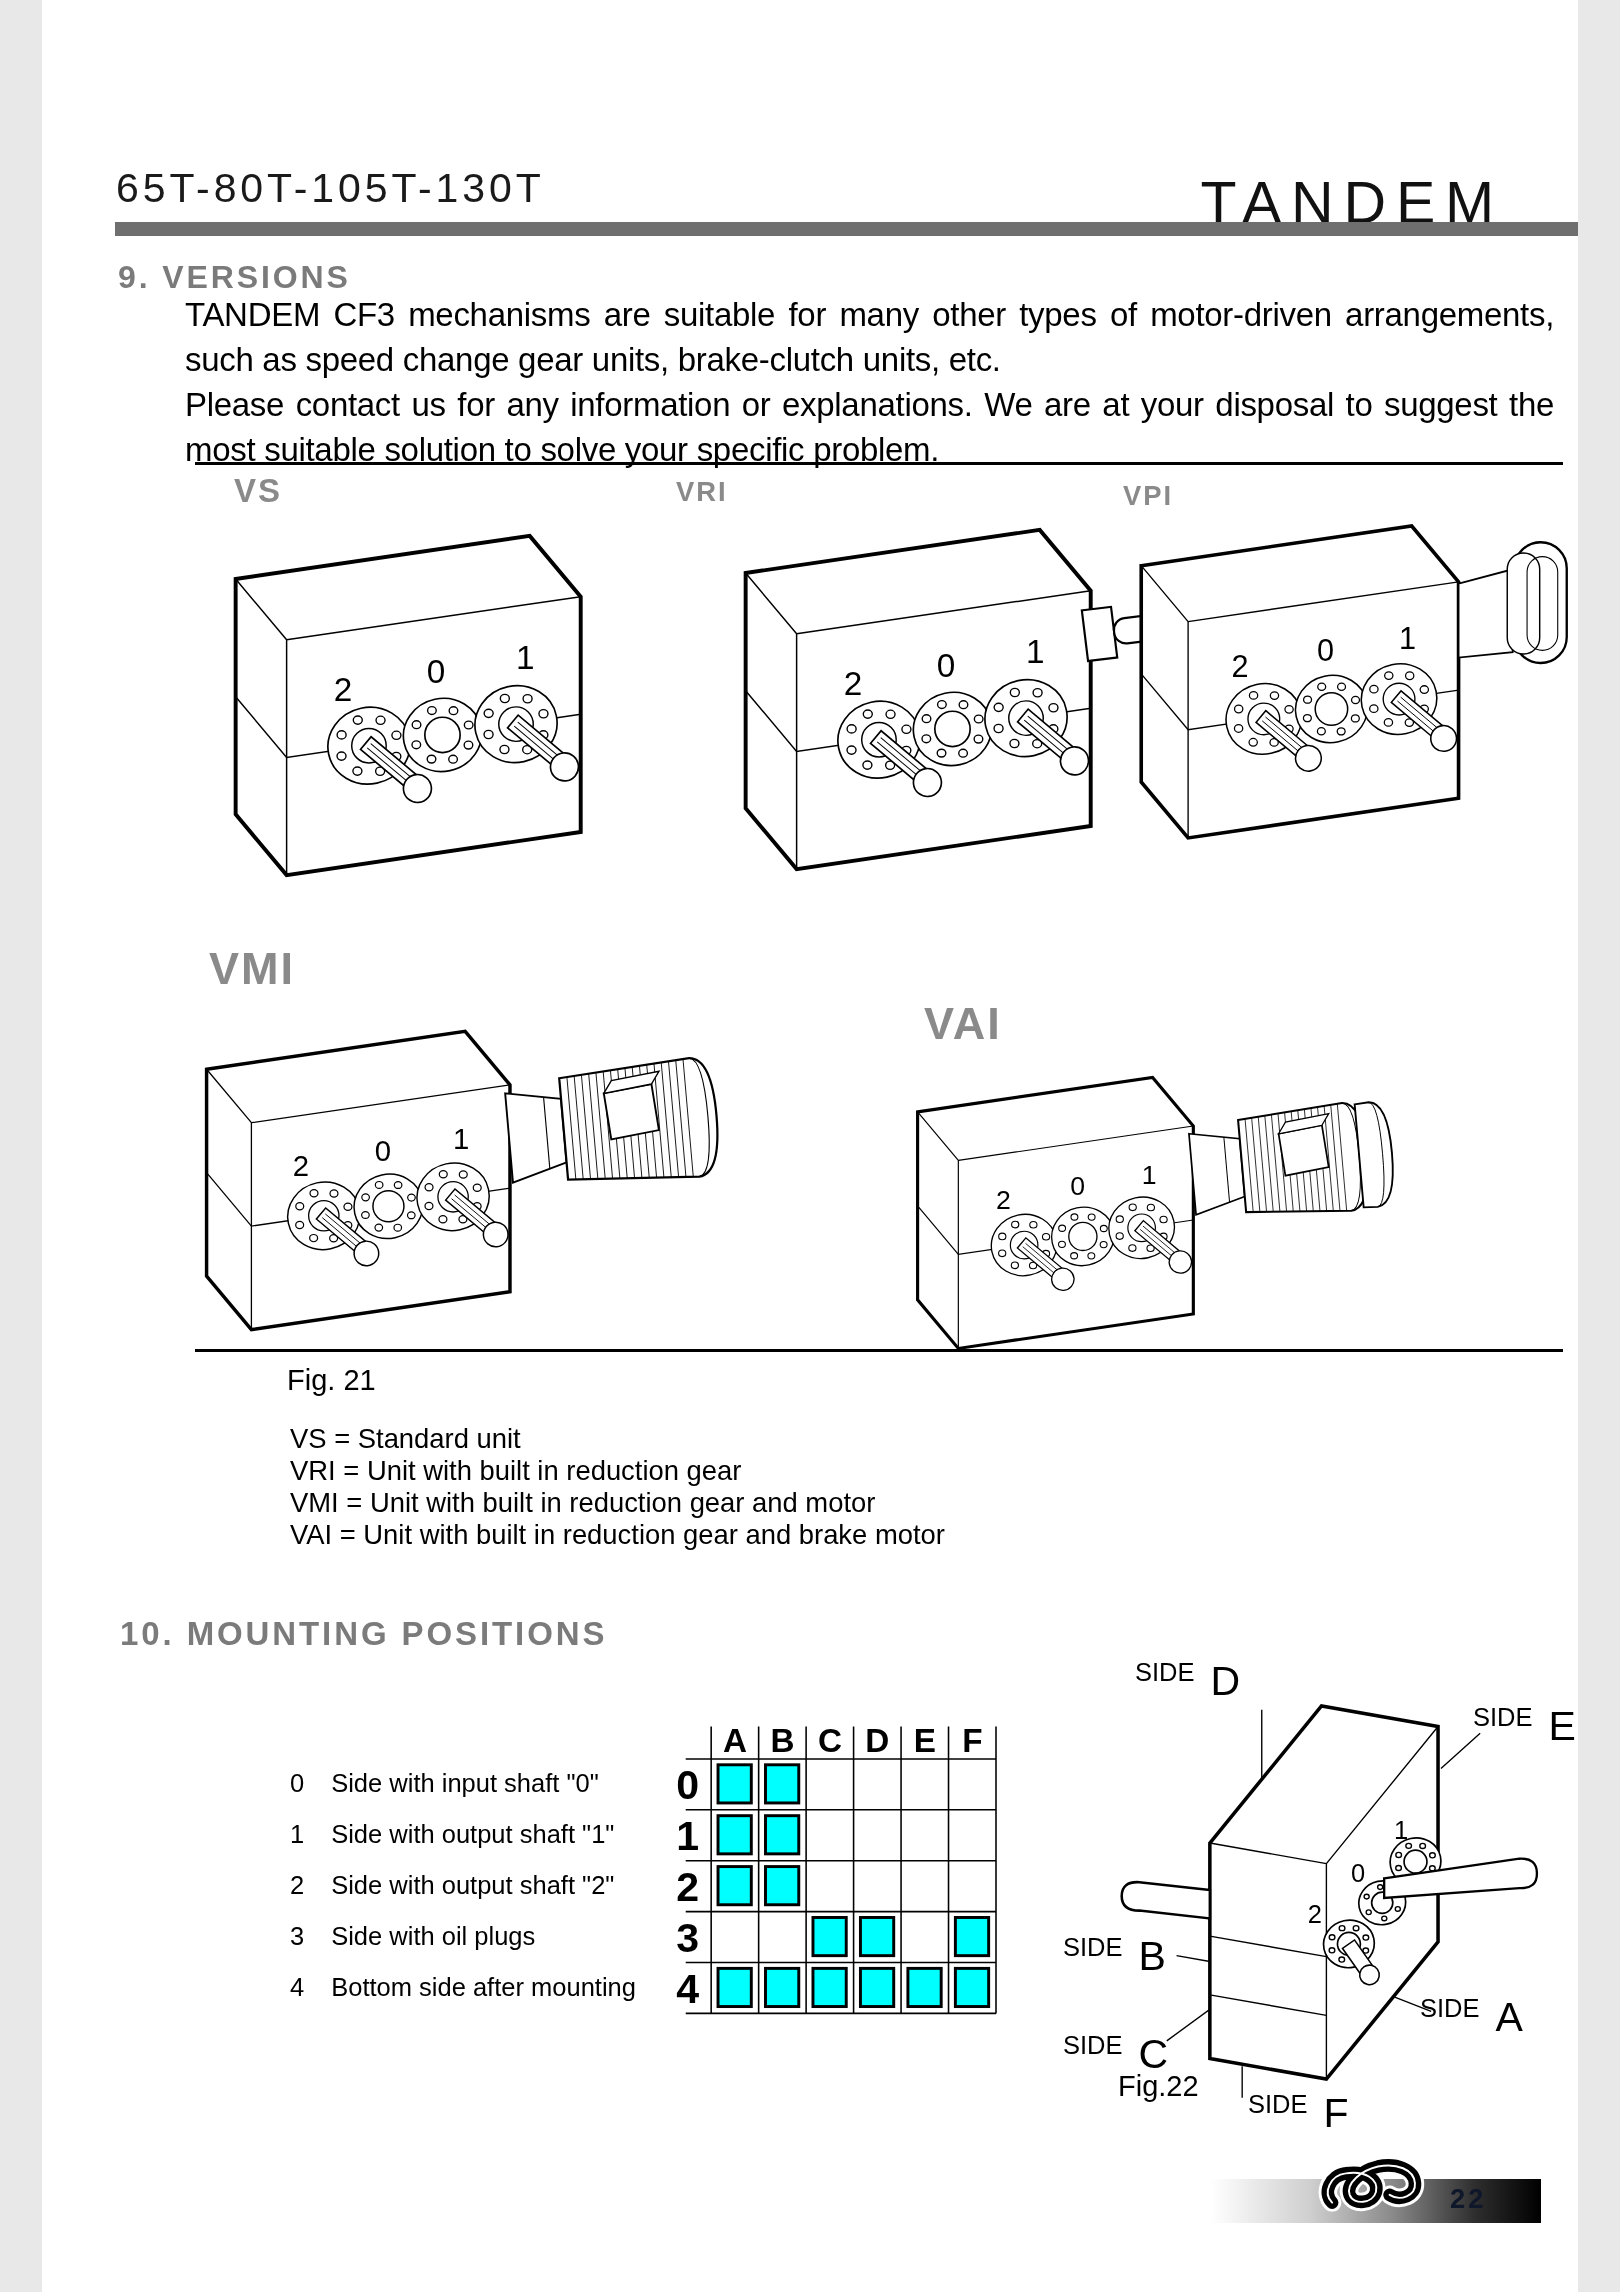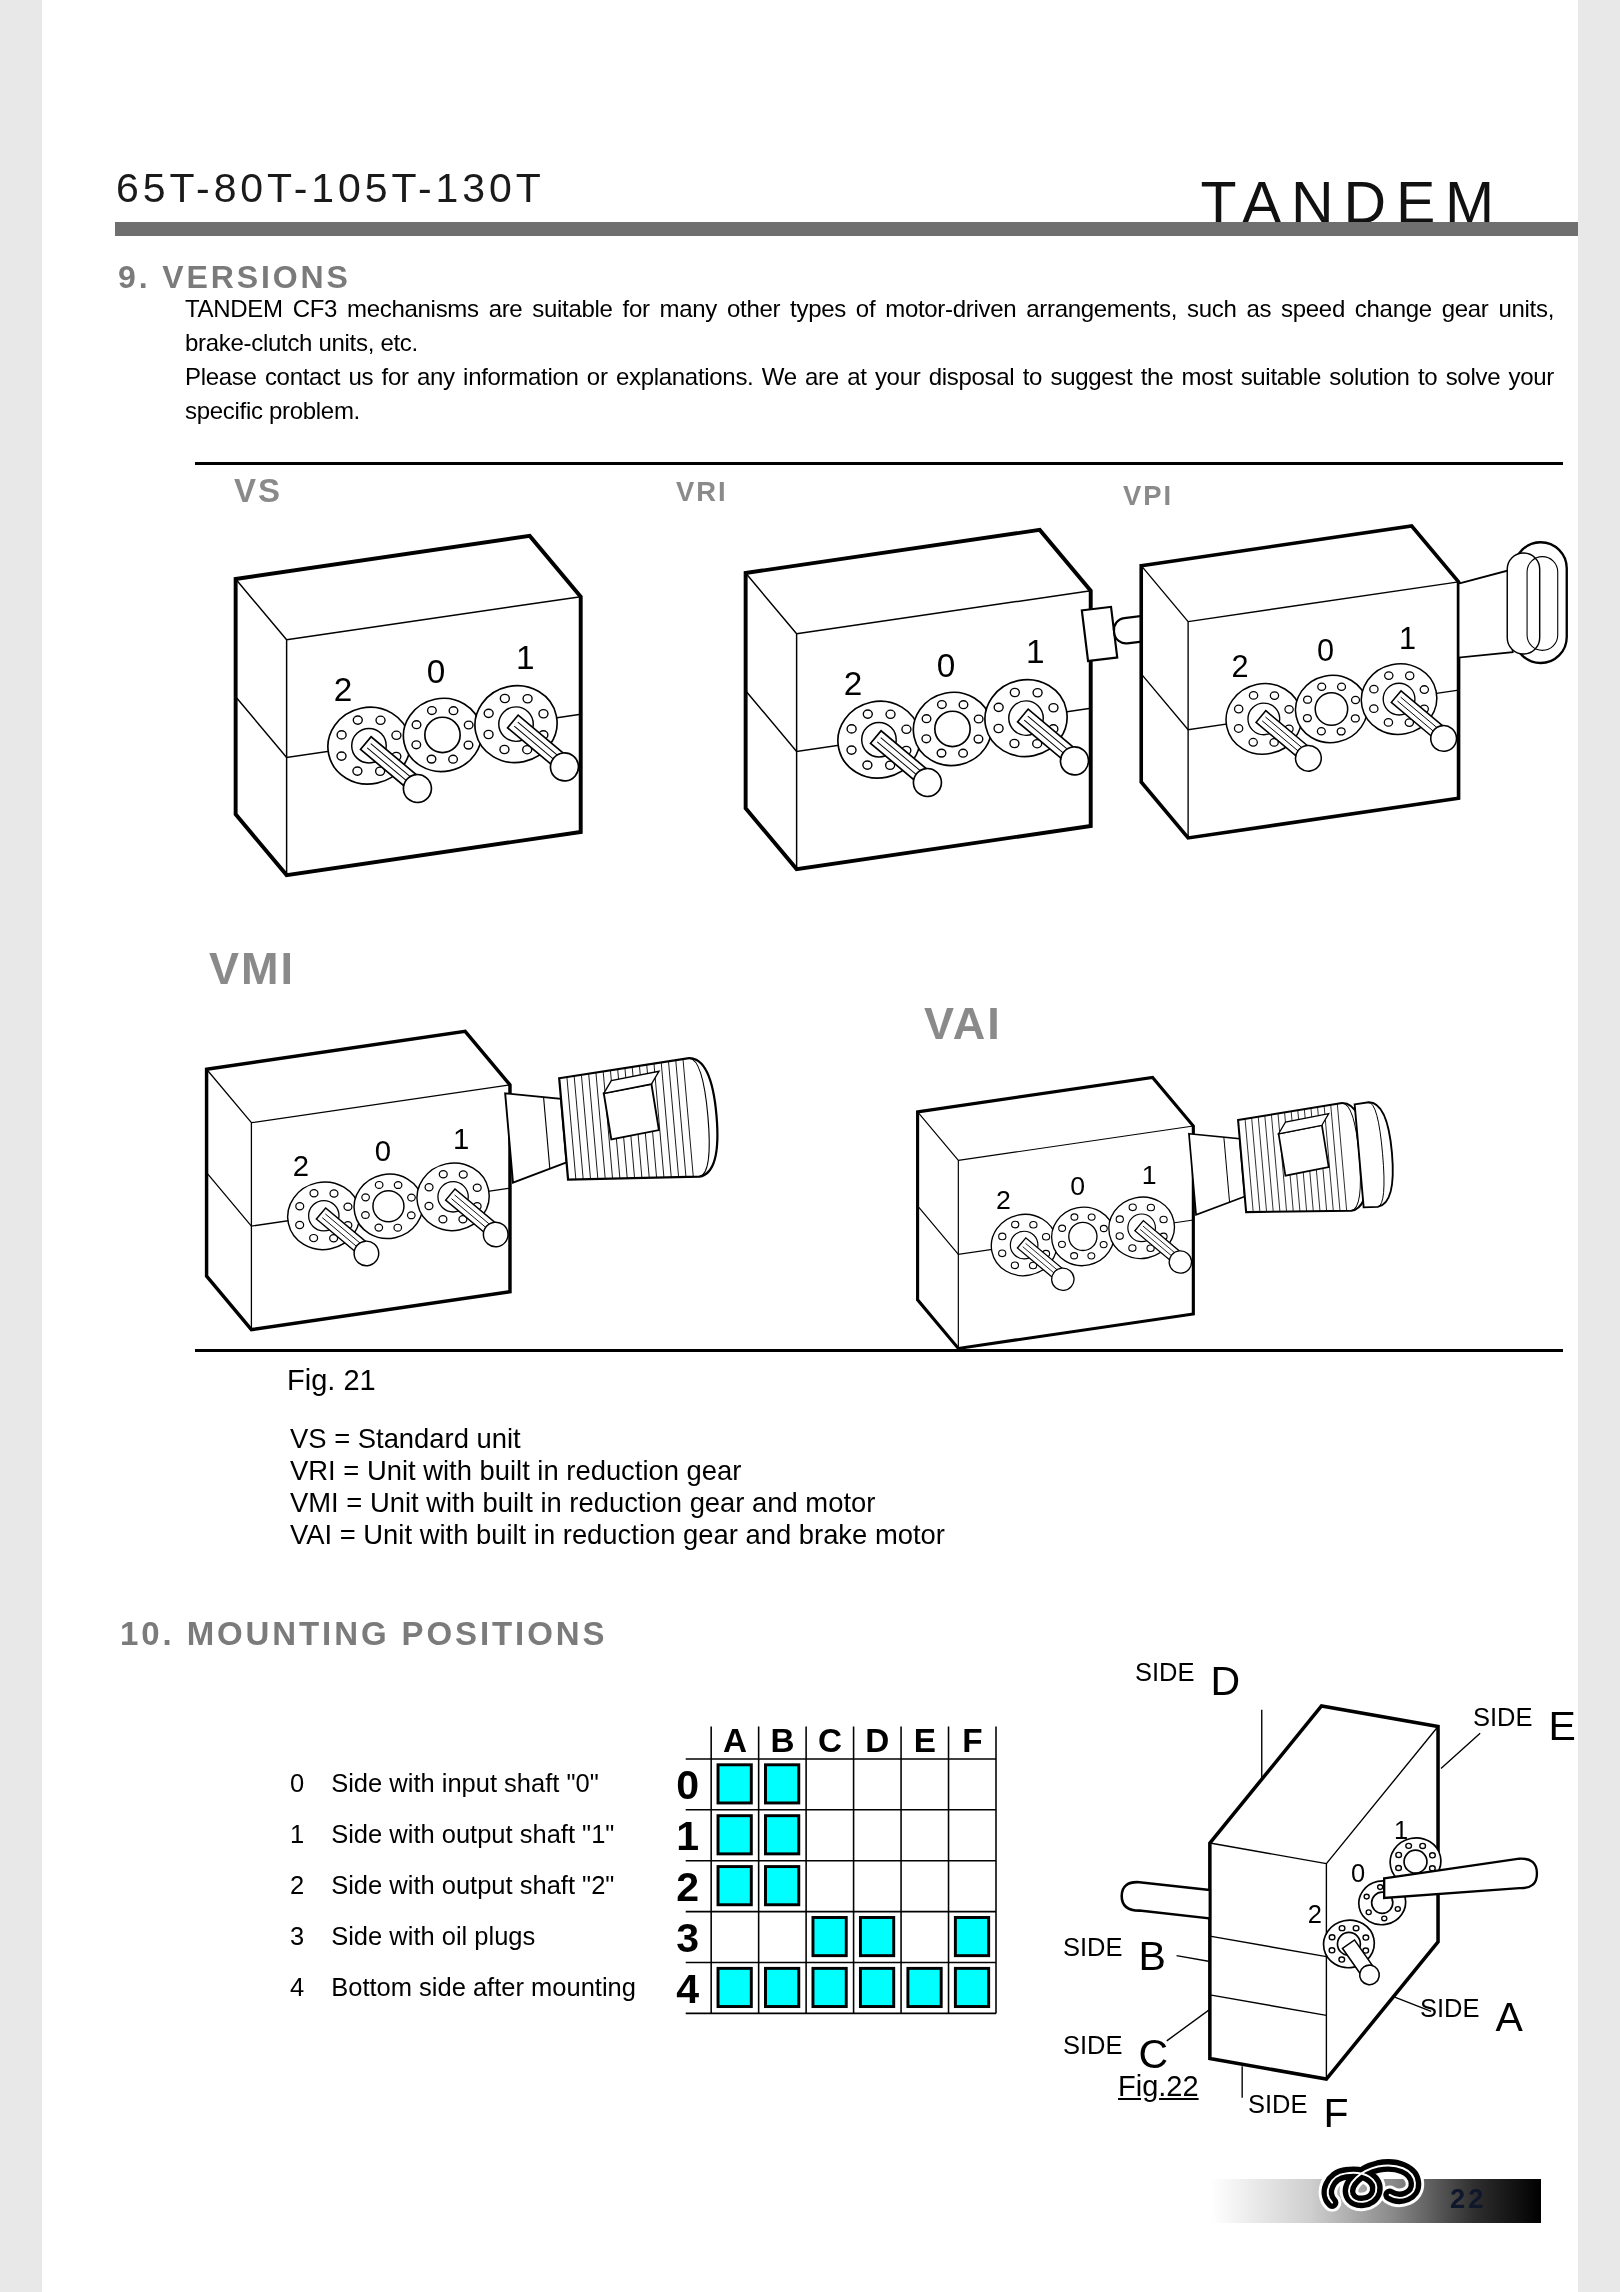--- a/index.html
+++ b/index.html
@@ -7,21 +7,21 @@
         font-family:"Liberation Sans",sans-serif;color:#000;overflow:hidden;}
   .abs{position:absolute;}
 
   
   .model{left:74px;top:165px;font-size:41px;letter-spacing:3.9px;font-weight:400;color:#1a1a1a;}
   .brand{right:74px;top:169px;font-size:59px;letter-spacing:9.8px;font-weight:400;color:#111;}
   .header-bar{left:73px;top:222px;width:1470px;height:13.7px;background:#6f6f6f;}
 
   
   .s9-title{left:76px;top:259px;font-size:32px;font-weight:bold;color:#7b7b7b;letter-spacing:2.9px;}
-  .s9-body{left:143px;top:292px;width:1369px;font-size:24px;line-height:34px;text-align:justify;letter-spacing:-0.3px;}
+  .s9-body{left:143px;top:292px;width:1369px;font-size:33px;line-height:45px;text-align:justify;letter-spacing:-0.3px;}
   .s9-body p{margin:0;}
 
   
   .rule{background:#000;height:2.9px;left:153px;width:1368px;}
   .rule-top{top:462px;}
   .rule-bottom{top:1349px;}
   .variant-label{font-weight:bold;color:#8a8a8a;letter-spacing:2px;}
   .vs-label{left:192px;top:472px;font-size:33px;}
   .vri-label{left:634px;top:476px;font-size:27.4px;}
   .vpi-label{left:1081px;top:480px;font-size:27.4px;}
@@ -43,21 +43,21 @@
   .fig22-canvas{left:1019px;top:1637px;}
   .side-label{display:flex;align-items:flex-start;gap:16px;}
   .side-label .sw{font-size:25.5px;}
   .side-label .sl{font-size:41px;}
   .side-d{left:1093px;top:1658px;}
   .side-e{left:1431px;top:1703px;}
   .side-b{left:1021px;top:1933px;}
   .side-c{left:1021px;top:2031px;}
   .side-a{left:1378px;top:1994px;}
   .side-f{left:1206px;top:2090px;}
-  .fig22-caption{left:1076px;top:2070px;font-size:29px;text-decoration:underline;}
+  .fig22-caption{left:1076px;top:2070px;font-size:29px;}
 
   
   .footer-bar{left:1169px;top:2179px;width:330px;height:44px;
       background:linear-gradient(to right,#ffffff 0%,#cfcfcf 30%,#8a8a8a 55%,#2e2e2e 80%,#000 100%);}
   .footer-logo{left:1274px;top:2150px;}
   .page-num{left:1408px;top:2183px;font-size:27.4px;font-weight:bold;color:#0f172a;letter-spacing:2.9px;}
 
   
   svg text{font-family:"Liberation Sans",sans-serif;}
   .dlabel{font-size:34px;fill:#000;}

